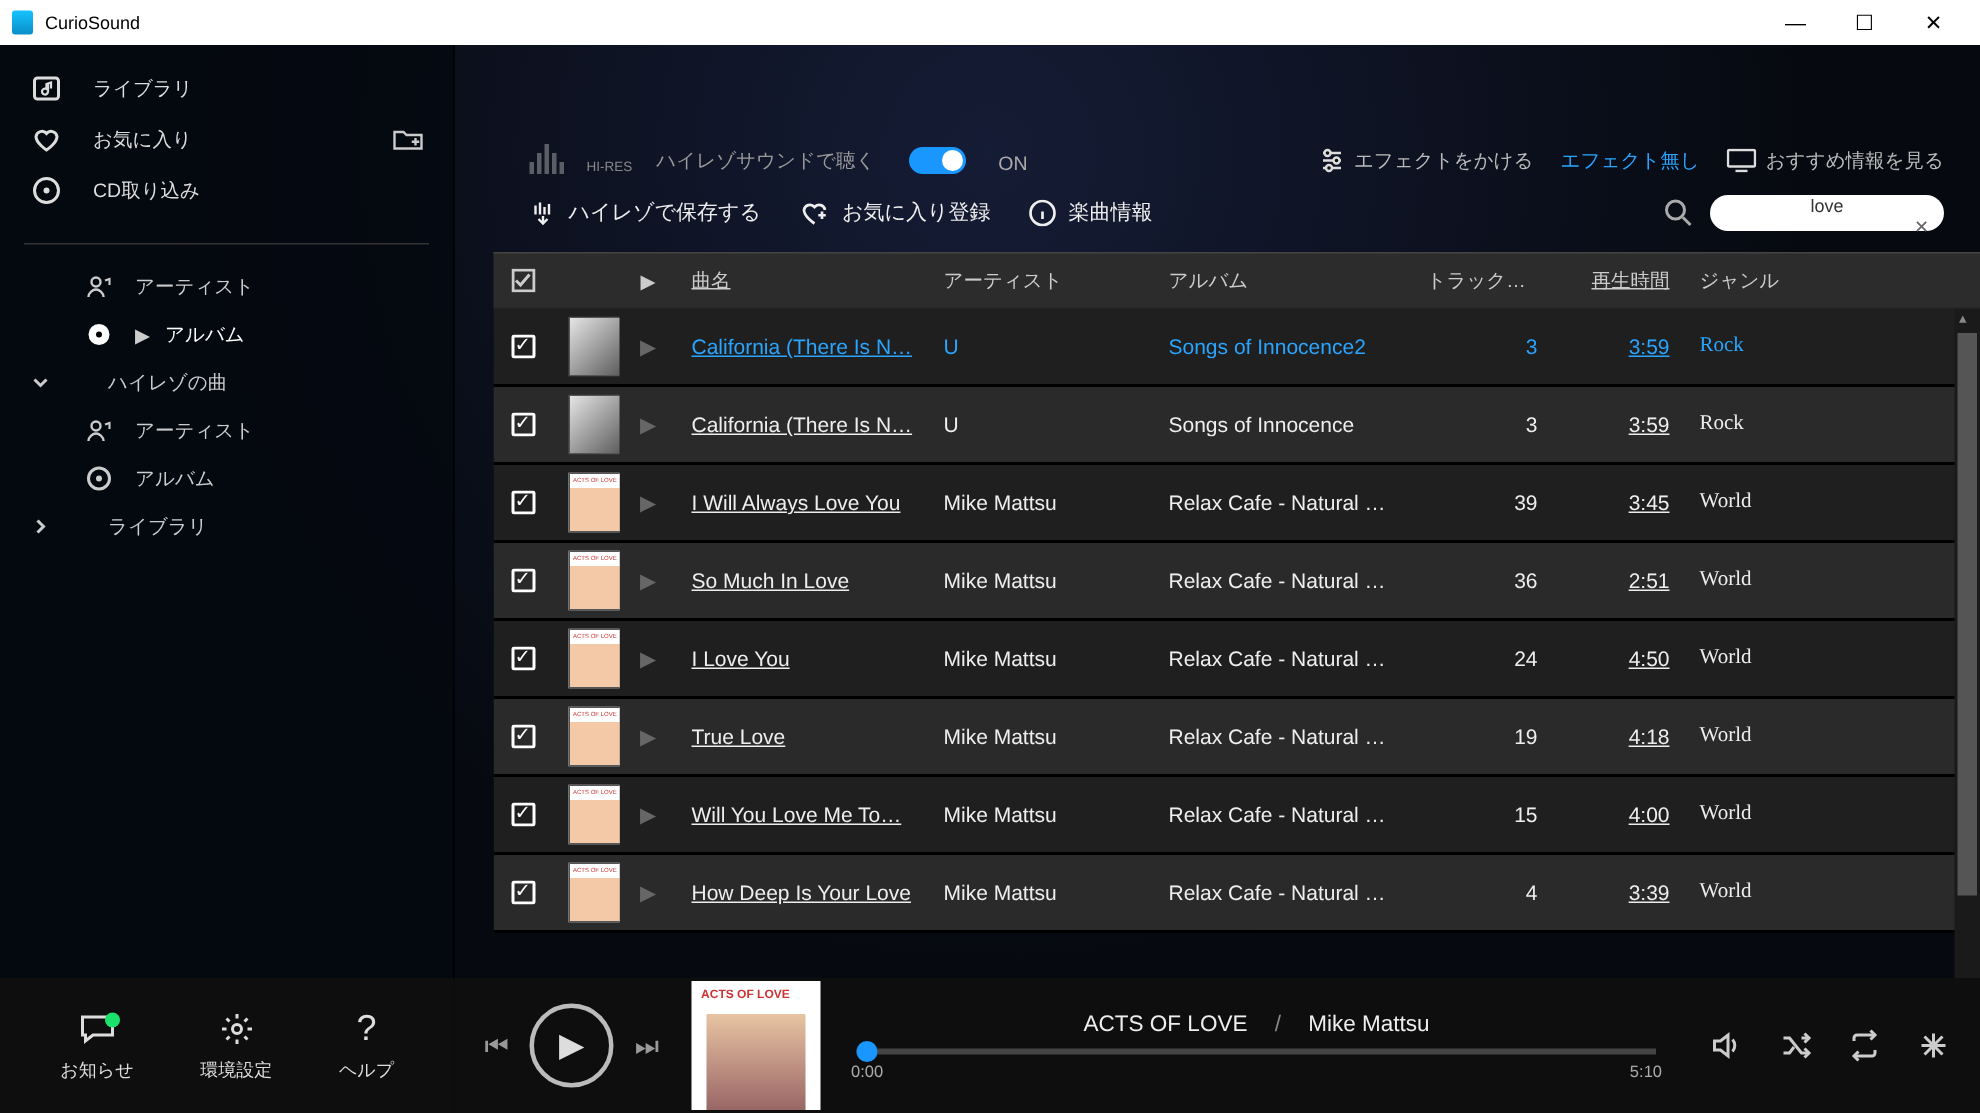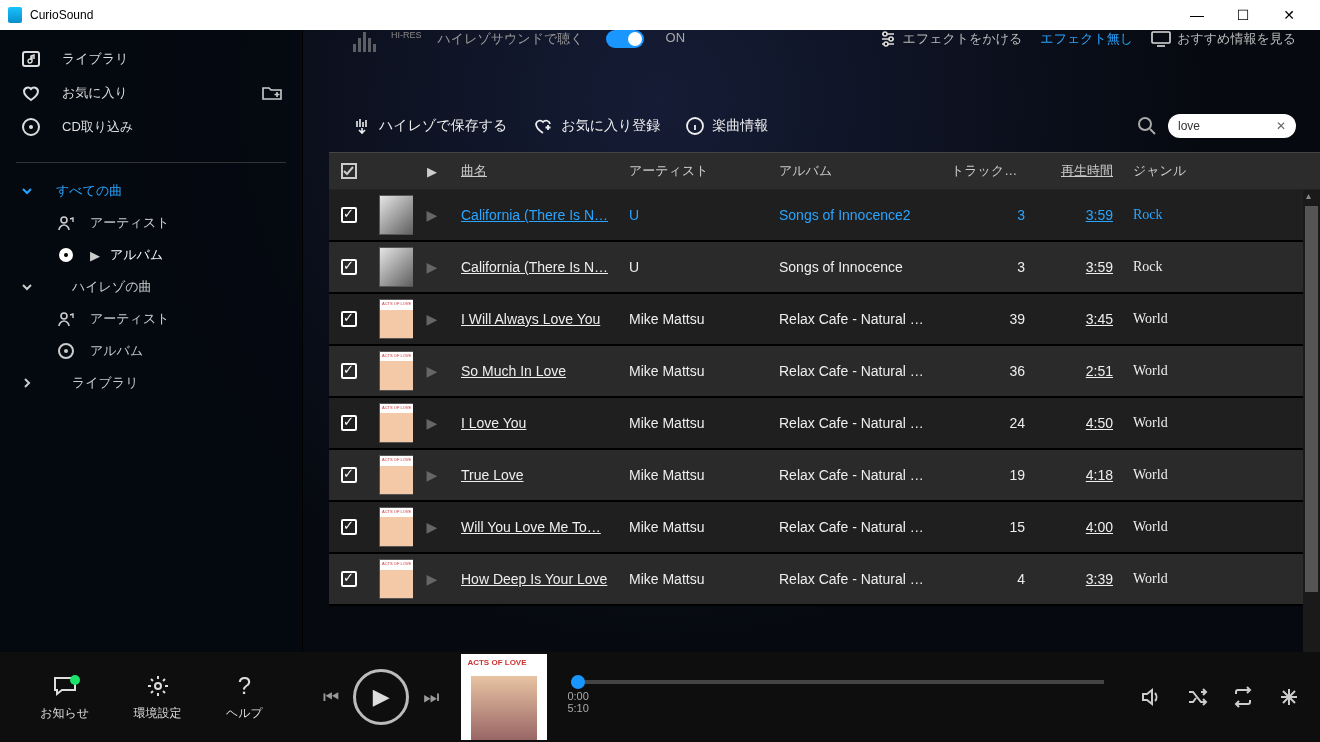--- a/index.html
+++ b/index.html
@@ -24,35 +24,35 @@
 .tree-row { display: flex; align-items: center; height: 32px; padding: 0 20px; color: #ccc; }
 .tree-row.top { color: #2aa5ff; }
 .tree-row .chev { width: 20px; margin-right: 16px; }
 .tree-row .lead { width: 20px; margin-right: 14px; display:flex; align-items:center; justify-content:center; }
 .tree-row.indent { padding-left: 56px; }
 .tree-row.indent2 { padding-left: 56px; }
 .tree-row .play-tri { margin-right: 10px; color:#ccc; }
 .tree-row.album-active { color:#fff; }
 
 .main { flex: 1; display: flex; flex-direction: column; position: relative; }
-.toolbar { height: 70px; display: flex; align-items: flex-start; padding: 0 24px; gap: 12px; color:#bbb; font-size:13px; }
+.toolbar { height: 70px; display: flex; align-items: flex-end; padding: 0 24px; gap: 12px; color:#bbb; font-size:13px;margin-top:16px; }
 .toolbar .hires-ic { width:26px; height:22px; display:flex; align-items:flex-end; gap:2px; opacity:.5; }
 .toolbar .hires-ic span { width:3px; background:#aaa; }
 .toolbar .hires-label { font-size:9px; color:#888; margin-right:4px;}
 .toolbar .toggle { width:38px; height:18px; border-radius:9px; background:#1a96ff; position:relative; margin:0 10px; }
 .toolbar .toggle::after { content:""; position:absolute; right:2px; top:2px; width:14px; height:14px; border-radius:50%; background:#fff; }
 .toolbar .right { margin-left:auto; display:flex; align-items:center; gap:18px; }
 .toolbar .right .item { display:flex; align-items:center; gap:6px; font-size:13px; }
 .toolbar .blue { color:#2aa5ff; }
 
 .actionbar { height: 52px; display:flex; align-items:center; padding:0 24px; gap:26px; color:#eee; font-size:14px; }
 .actionbar .act { display:flex; align-items:center; gap:8px; }
 .actionbar .search-wrap { margin-left:auto; display:flex; align-items:center; gap:10px; }
 .actionbar .search-ic { color:#aaa; }
-.actionbar .search { width:128px; height:24px; border-radius:12px; background:#fff; display:flex; align-items:center; padding:0 10px; color:#333; font-size:12px; }
+.actionbar .search { width:156px; height:24px; border-radius:12px; background:#fff; display:flex; align-items:center; padding:0 10px; color:#333; font-size:12px;flex-direction:column; }
 .actionbar .search .clear { margin-left:auto; color:#666; }
 
 .grid-head { height:38px; background:#2c2c2c; display:flex; align-items:center; font-size:13px; color:#ccc; border-top:1px solid #444; border-bottom:1px solid #222;}
 .col { padding:0 10px; overflow:hidden; white-space:nowrap; text-overflow:ellipsis; }
 .c-chk{width:40px; display:flex; justify-content:center;}
 .c-art{width:44px;}
 .c-play{width:38px; display:flex; justify-content:center;}
 .c-title{width:168px;text-decoration:underline;}
 .c-artist{width:150px;}
 .c-album{width:172px;}
@@ -88,21 +88,21 @@
 .pbtn { color:#999; font-size:18px; }
 .play-circle{ width:56px; height:56px; border:3px solid #bbb; border-radius:50%; display:flex; align-items:center; justify-content:center; color:#ddd; font-size:22px;}
 .now-art { width:86px; height:86px; background:#fff; position:relative; margin-left:8px;}
 .now-art::before{content:"ACTS OF LOVE"; position:absolute; top:4px; left:6px; font-size:8px; color:#c33; font-weight:bold;}
 .now-art::after{content:""; position:absolute; top:22px; left:10px; right:10px; bottom:0; background:linear-gradient(#e8c4a2,#966);}
 .prog-area { flex:1; display:flex; flex-direction:column; gap:8px; margin-left:6px;}
 .now-title { font-size:15px; color:#eee; text-align:center;}
 .now-title .sep{ margin:0 14px; color:#888;}
 .prog-bar { position:relative; height:4px; background:#444; margin:0 4px;}
 .prog-bar .dot{ position:absolute; left:0; top:-5px; width:14px; height:14px; border-radius:50%; background:#1a96ff;}
-.prog-times { display:flex; justify-content:space-between; font-size:11px; color:#aaa; margin-top:-2px;flex-direction:column;}
+.prog-times { display:flex; justify-content:space-between; font-size:11px; color:#aaa; margin-top:-2px;}
 .out-label{ text-align:center; font-size:13px; color:#ccc; margin-top:-2px;}
 .player-right { display:flex; gap:24px; margin-left:18px;}
 .pic { color:#ccc; font-size:20px;}
 
 svg { display:block; }
 </style>
 </head>
 <body>
 
 <div class="titlebar">
@@ -147,28 +147,20 @@
           <svg width="20" height="20" viewBox="0 0 20 20">
               <circle cx="10" cy="10" r="8" fill="none" stroke="#ddd" stroke-width="2"></circle>
               <circle cx="10" cy="10" r="2" fill="#ddd"></circle>
             </svg>
         </span>
         <span>CD取り込み</span>
       </div>
     </div>
     <hr class="side-hr">
     <div class="side-tree">
-      <div class="tree-row top">
-        <span class="chev">
-            <svg width="14" height="14" viewBox="0 0 14 14">
-              <path d="M3 5l4 4 4-4" fill="none" stroke="#2aa5ff" stroke-width="2"></path>
-            </svg>
-          </span>
-        <span>すべての曲</span>
-      </div>
       <div class="tree-row indent">
         <span class="lead">
             <svg width="18" height="18" viewBox="0 0 18 18">
               <circle cx="7" cy="6" r="3" fill="none" stroke="#ccc" stroke-width="1.6"></circle>
               <path d="M2 16c0-3 3-5 5-5s5 2 5 5" fill="none" stroke="#ccc" stroke-width="1.6"></path>
               <path d="M13 5l3-1v4" fill="none" stroke="#ccc" stroke-width="1.4"></path>
             </svg>
           </span>
         <span>アーティスト</span>
       </div>
@@ -476,20 +468,25 @@
       <span>ヘルプ</span>
     </div>
   </div>
 
   <div class="player">
     <span class="pbtn">⏮</span>
     <div class="play-circle">▶</div>
     <span class="pbtn">⏭</span>
     <div class="now-art"></div>
     <div class="prog-area">
+      <div class="now-title">
+        <span>ACTS OF LOVE</span>
+        <span class="sep">/</span>
+        <span>Mike Mattsu</span>
+      </div>
       <div class="prog-bar">
           <div class="dot"></div>
         </div>
       <div class="prog-times">
         <span>0:00</span>
         <span>5:10</span>
       </div>
     </div>
     <div class="player-right">
       <span class="pic">

